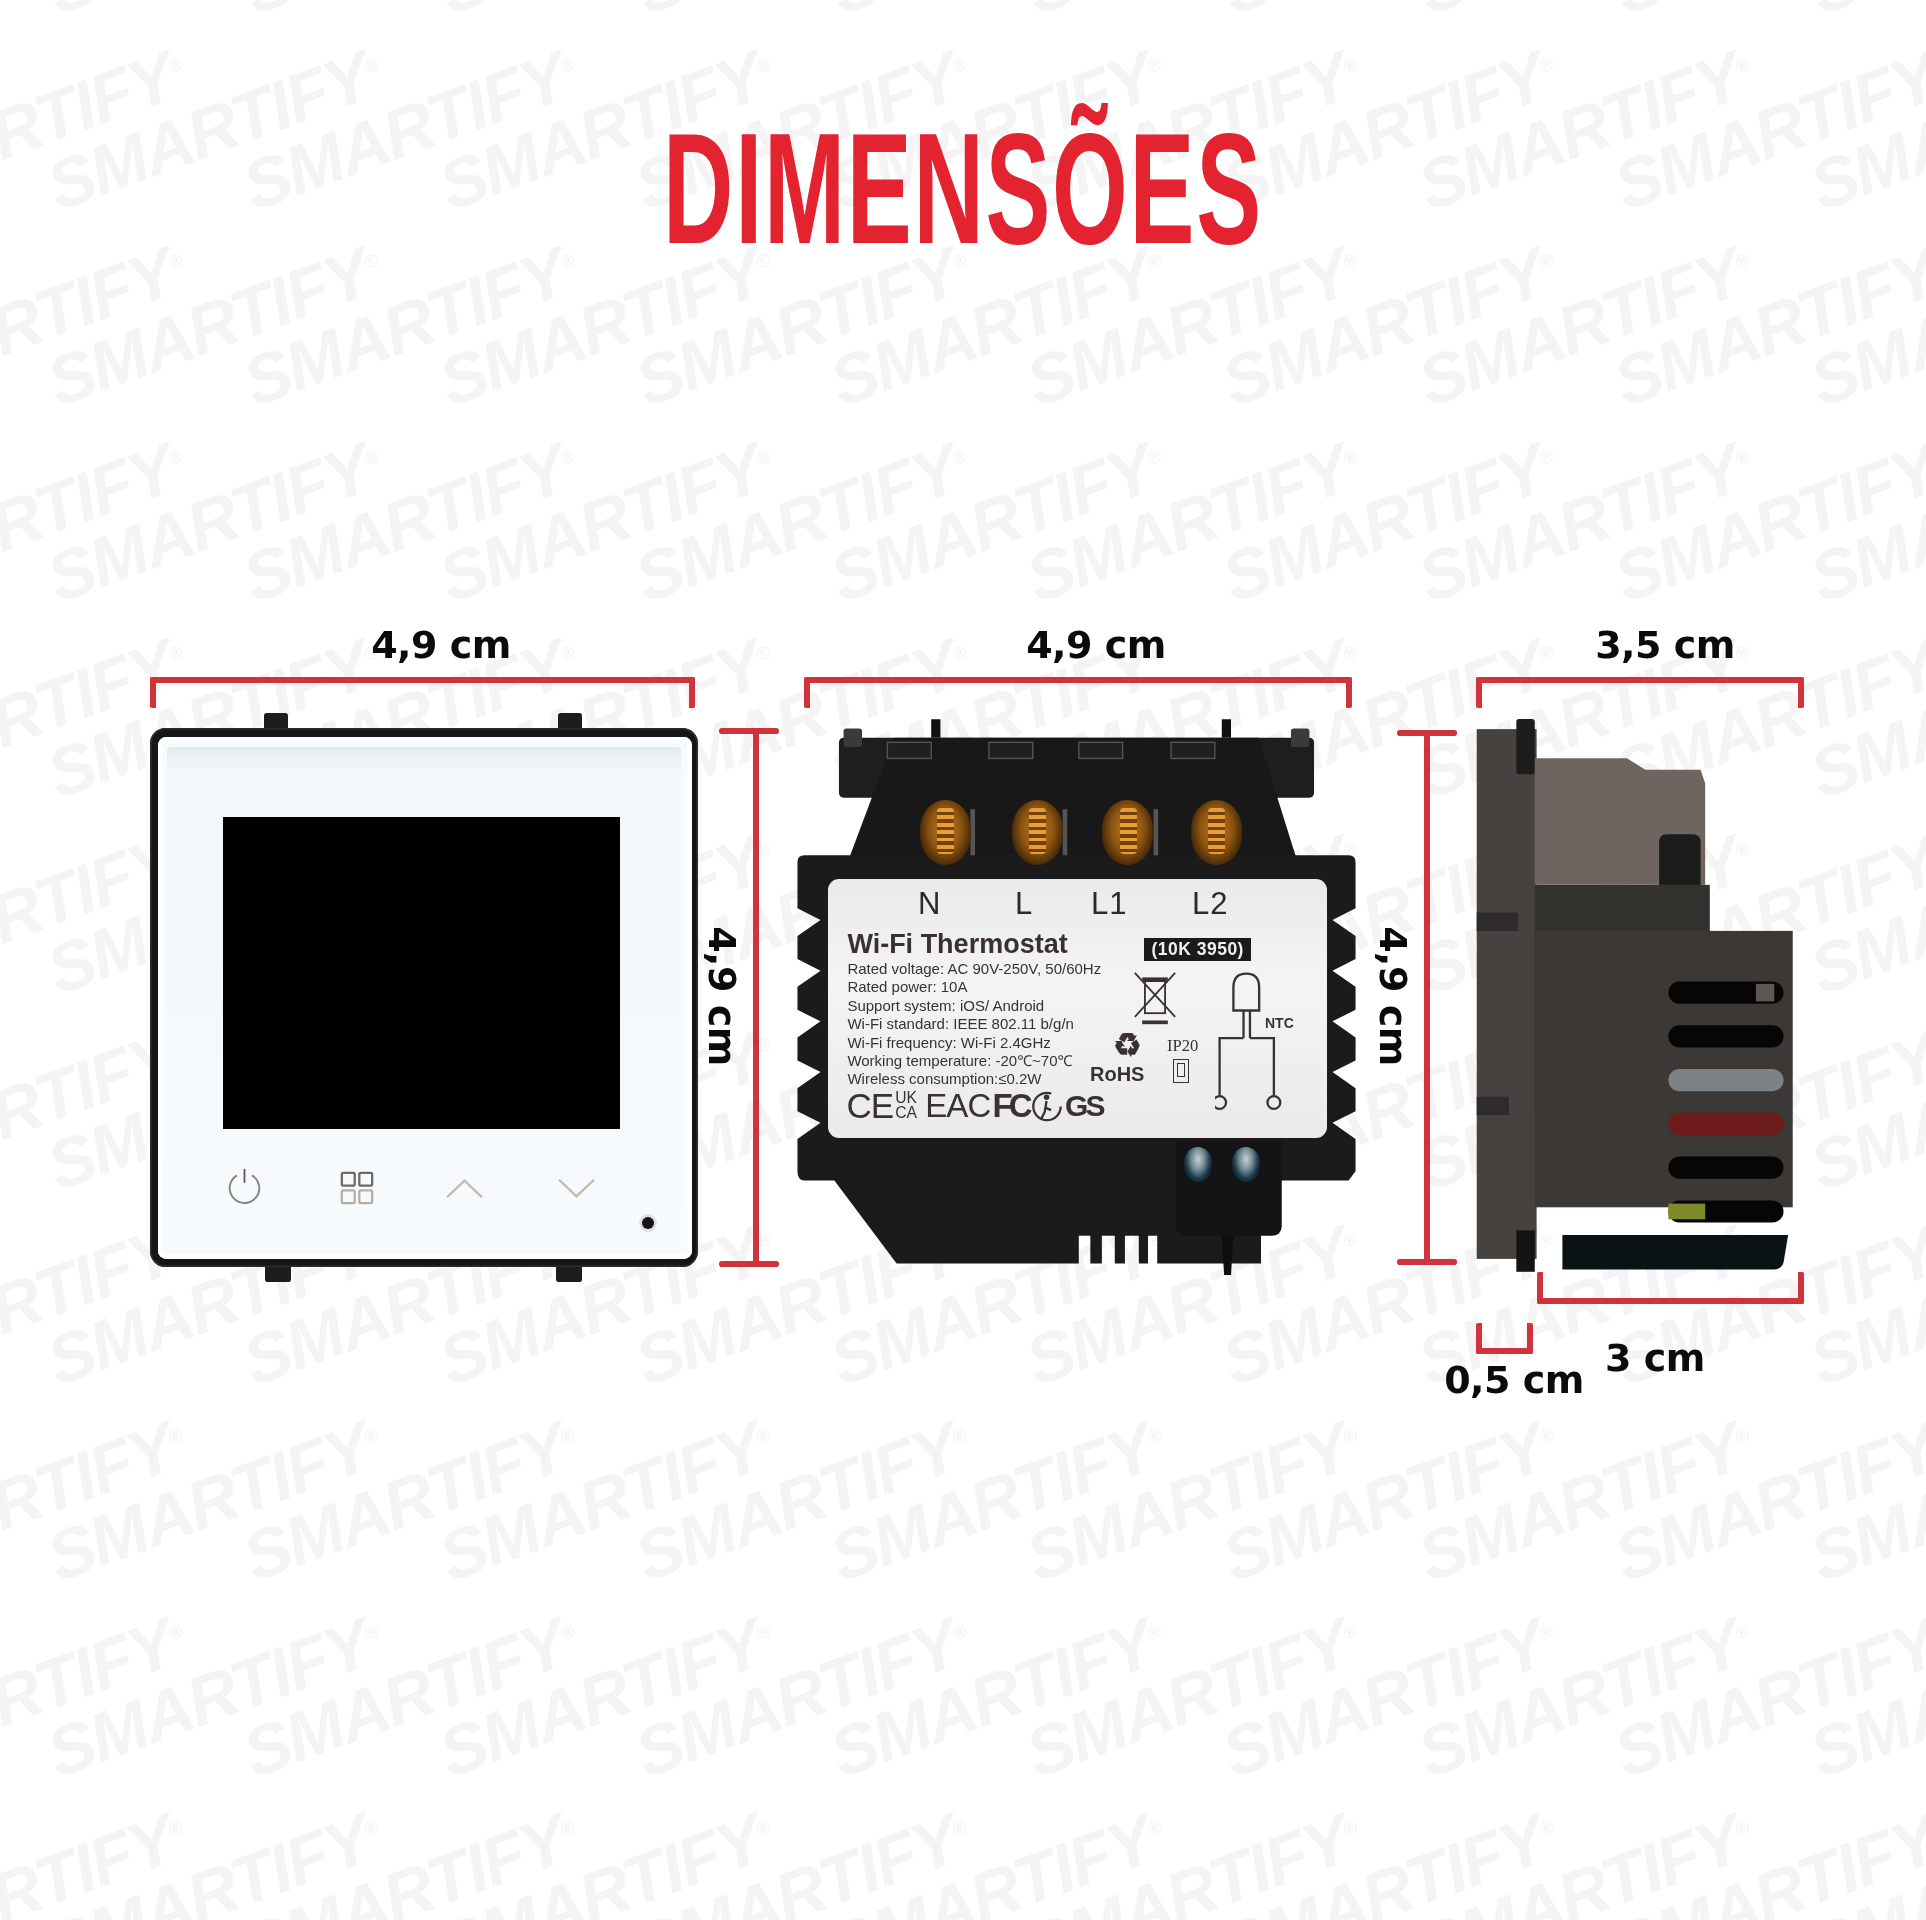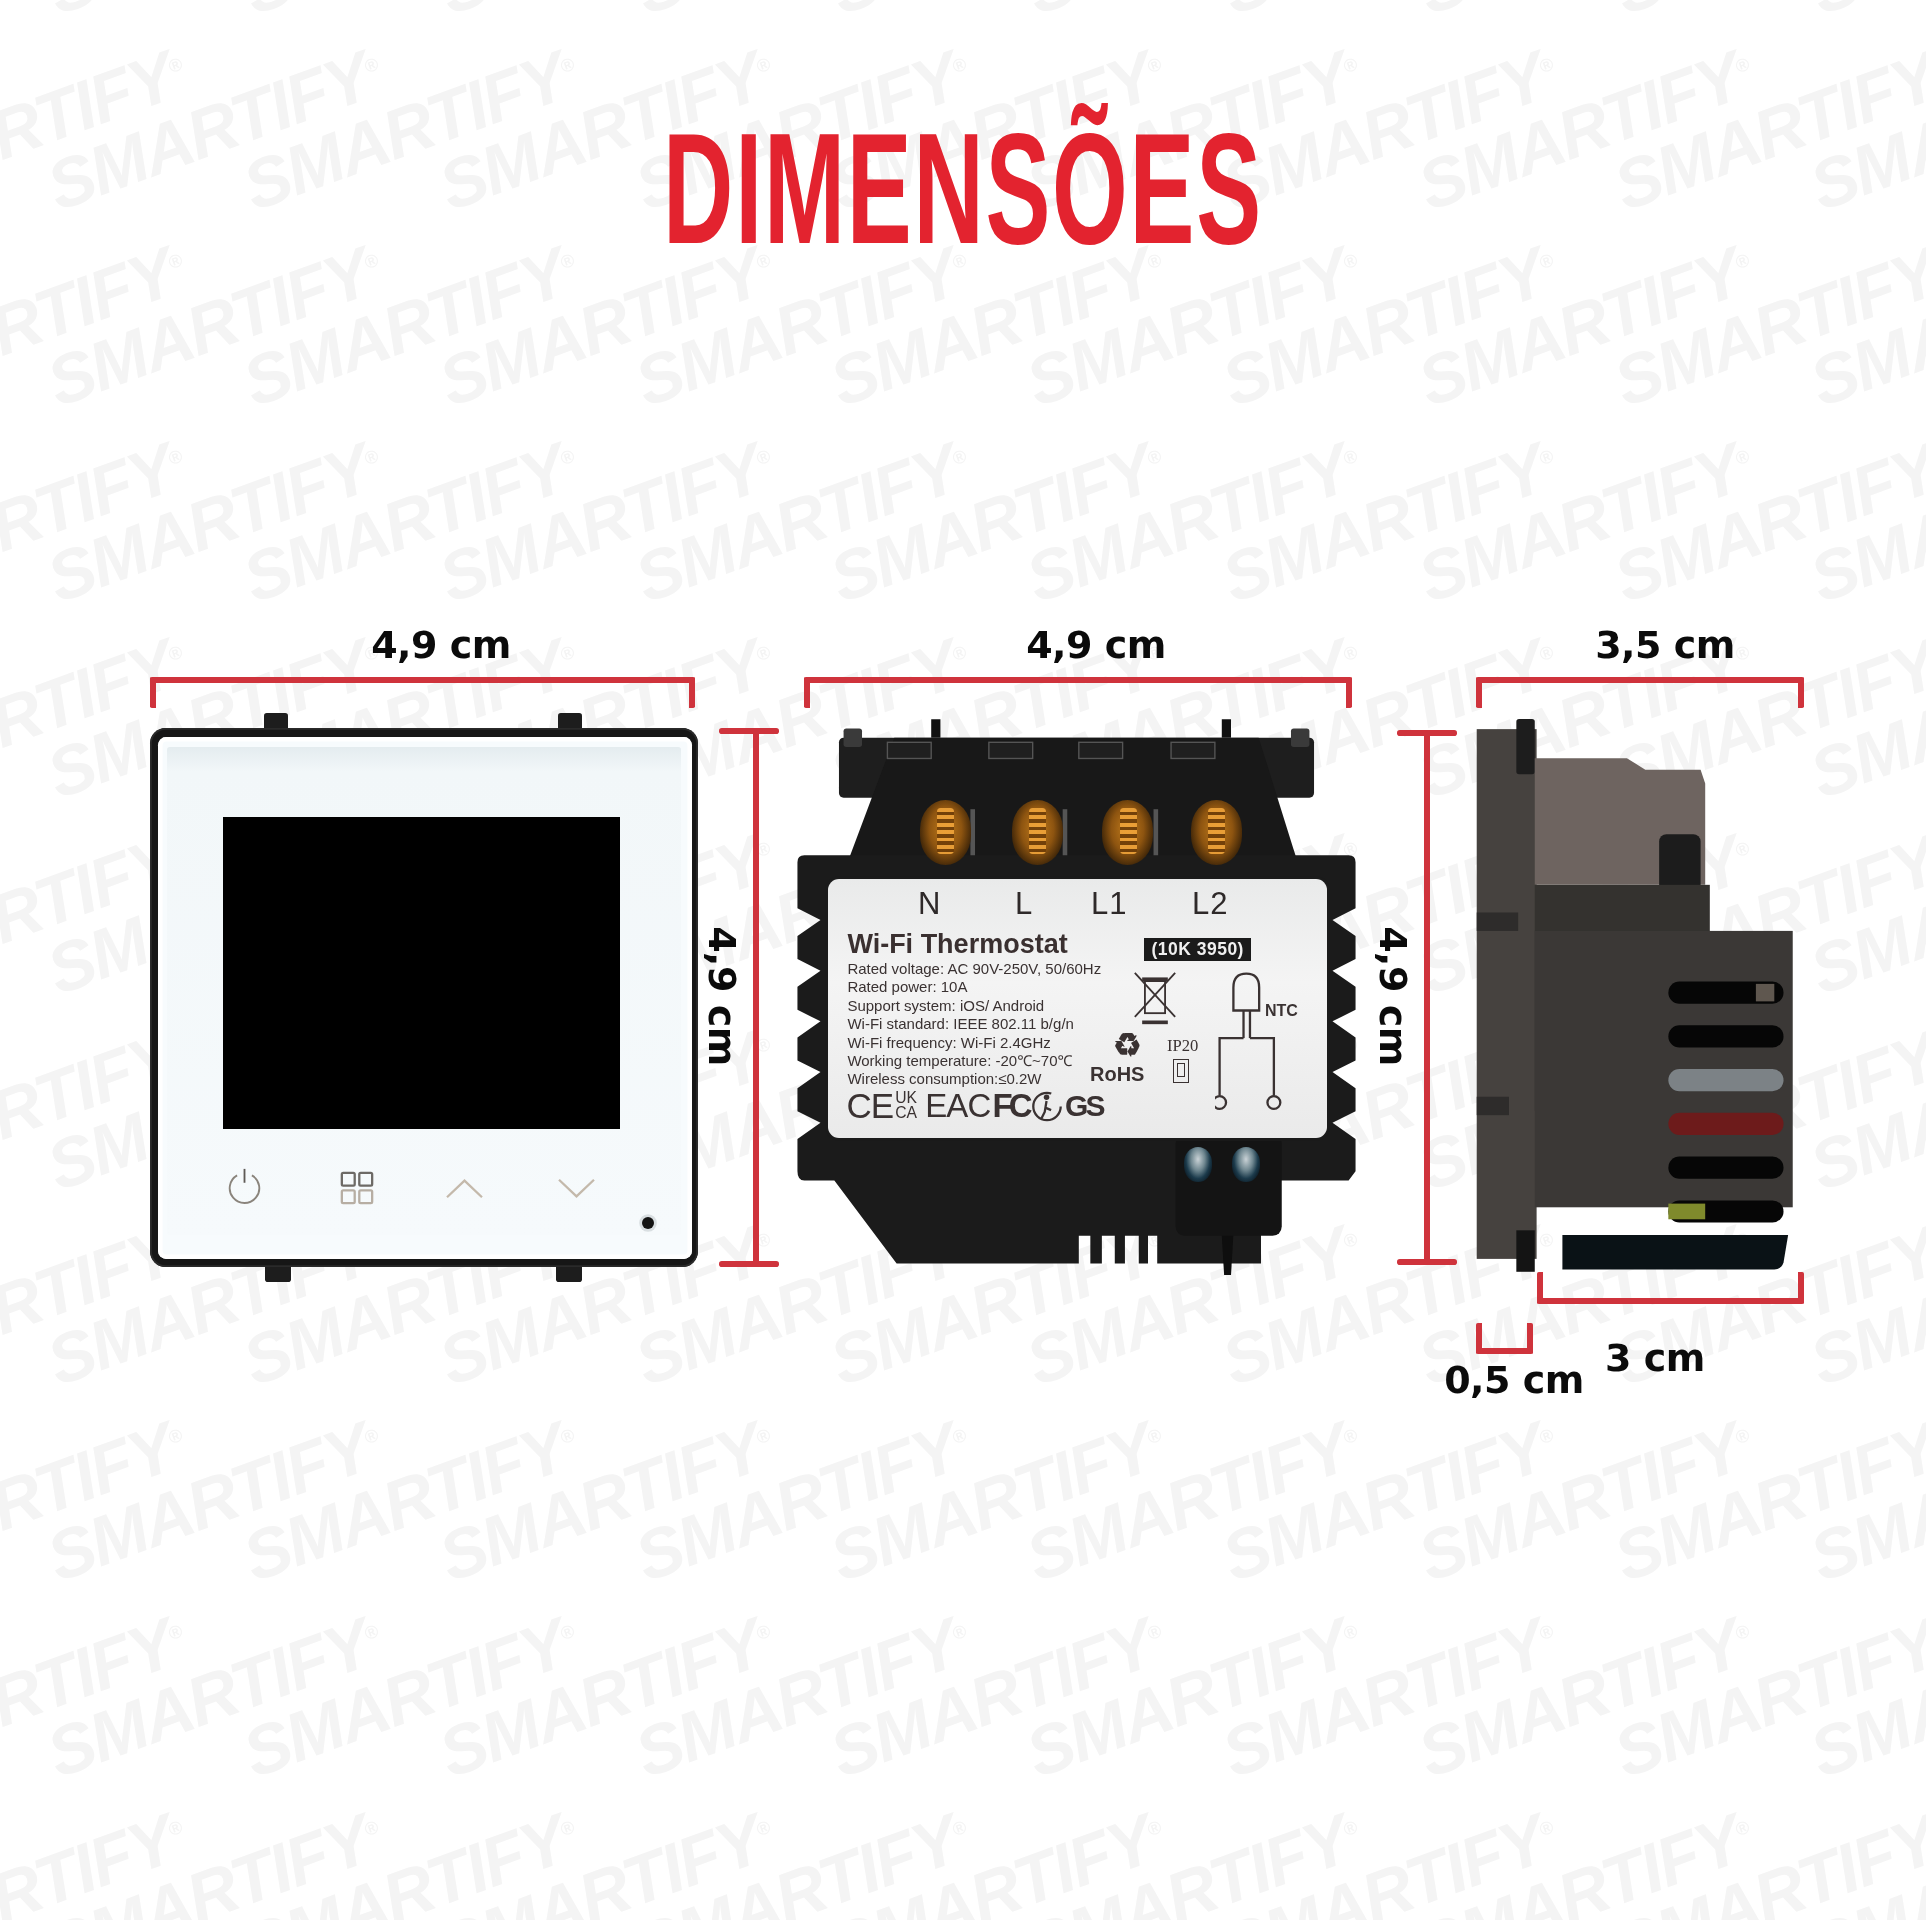--- a/index.html
+++ b/index.html
@@ -331,21 +331,21 @@
 
     <svg class="abs" style="left:387px; top:90px;" width="92" height="152" viewBox="0 0 200 330">
       <path d="M40,90 L40,40 Q40,10 68,10 Q96,10 96,40 L96,90 Z" fill="none" stroke="#3a3232" stroke-width="5"></path>
       <line x1="62" y1="90" x2="62" y2="150" stroke="#3a3232" stroke-width="5"></line>
       <line x1="76" y1="90" x2="76" y2="150" stroke="#3a3232" stroke-width="5"></line>
       <polyline points="62,150 10,150 10,275" fill="none" stroke="#3a3232" stroke-width="5"></polyline>
       <polyline points="76,150 128,150 128,275" fill="none" stroke="#3a3232" stroke-width="5"></polyline>
       <circle cx="10" cy="290" r="14" fill="none" stroke="#3a3232" stroke-width="5"></circle>
       <circle cx="128" cy="290" r="14" fill="none" stroke="#3a3232" stroke-width="5"></circle>
     </svg>
-    <div class="abs lbl-cert" style="left:437px; top:123px; font-size:16px;">NTC</div>
+    <div class="abs lbl-cert" style="left:437px; top:136px; font-size:14px;">NTC</div>
 
     <div class="abs" style="left:18.4px; top:207px; display:flex; align-items:center; gap:2px;">
       <span class="lbl-cert" style="font-size:35px; letter-spacing:-0.9px; font-weight:400;">CE</span>
       <span class="lbl-cert" style="font-size:15.7px; line-height:14.7px; width:28px; word-spacing:28px; font-weight:400;">UK CA</span>
       <span class="lbl-cert" style="font-size:33px; font-weight:400; letter-spacing:-0.9px;">EAC</span>
       <span class="lbl-cert" style="font-size:33px; letter-spacing:-3.7px;">FC</span>
       <svg width="32" height="35" viewBox="0 0 70 76">
         <circle cx="35" cy="38" r="30" fill="none" stroke="#3a3232" stroke-width="5" stroke-dasharray="150 40"></circle>
         <circle cx="34" cy="18" r="6" fill="#3a3232"></circle>
         <path d="M34 26 L30 50 L22 66 M30 40 L44 46" stroke="#3a3232" stroke-width="5" fill="none"></path>

